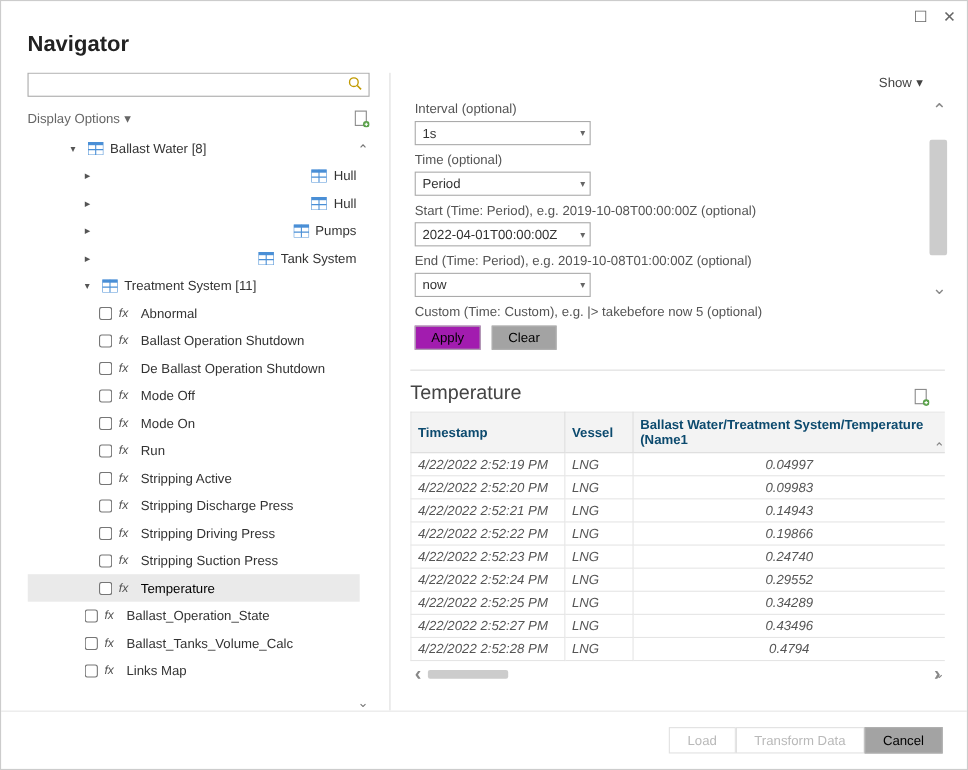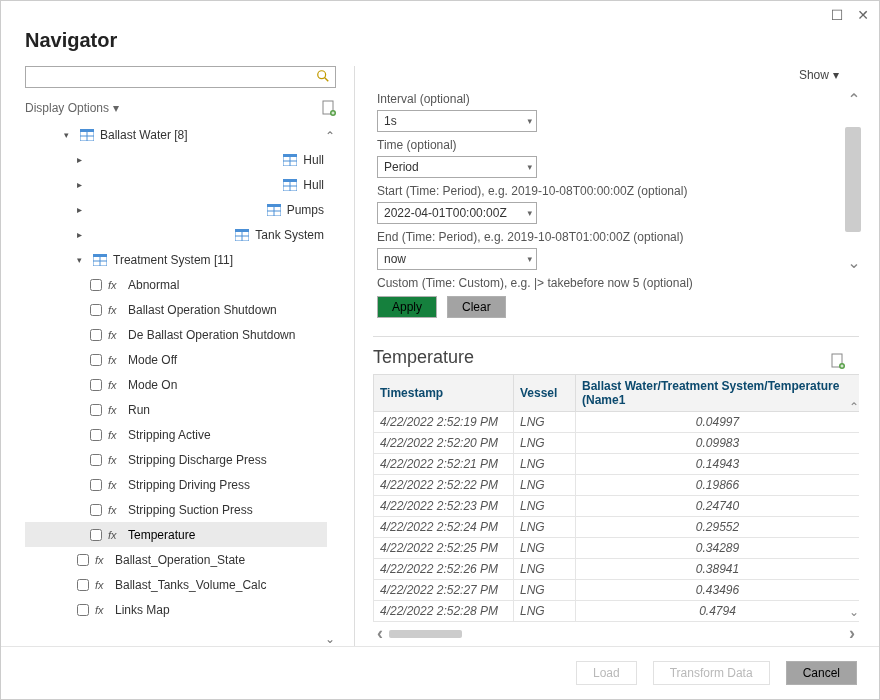--- a/index.html
+++ b/index.html
@@ -58,21 +58,21 @@
   .params-scroll .tr { width: 16px; height: 105px; background: #ccc; position: absolute; top: 40px; border-radius: 2px; }
   .params-scroll .au, .params-scroll .ad {
     position: absolute; width: 18px; text-align: center; color: #888; font-size: 16px;
   }
   .params-scroll .au { top: 3px; } .params-scroll .ad { bottom: 0; }
 
   .field-label { color: #555; font-size: 12px; margin: 4px 0 4px 0; }
   .combo { position: relative; width: 160px; height: 22px; border: 1px solid #aaa; display: flex; align-items: center; padding: 0 18px 0 6px; margin-bottom: 6px; background:#fff; }
   .combo .caret { position: absolute; right: 4px; color: #666; font-size: 9px; }
   .btn-row { display: flex; gap: 10px; margin: 6px 0 10px 0; }
-  .btn { border: 1px solid #b0b0b0; height: 22px; padding: 0 14px; background: #15803d; cursor: pointer; font-size: 12px; }
+  .btn { border: 1px solid #b0b0b0; height: 22px; padding: 0 14px; background: #a21caf; cursor: pointer; font-size: 12px; }
   .btn.plain { background: #a3a3a3; }
 
   .section-hr { border-top: 1px solid #ddd; margin: 8px 0 10px 0; }
   .pane-title-row { display: flex; justify-content: space-between; align-items: center; padding-right: 14px; }
   .pane-title { font-size: 18px; font-weight: 400; color: #444; margin-bottom: 6px; }
 
   .grid-wrap { position: relative; flex: 1; overflow: hidden; }
   .grid-wrap table { width: 100%; border-collapse: collapse; font-size: 12px; }
   .grid-wrap th {
     text-align: left; font-weight: 600; background: #f3f3f3; border: 1px solid #ddd;
@@ -86,21 +86,21 @@
 
   .h-scroll { display: flex; align-items: center; justify-content: space-between; padding: 1px 4px; }
   .h-scroll span { color: #888; font-size: 18px; font-weight: bold; }
   .h-scroll .track { flex:1; height:8px; margin:0 6px; position:relative; }
   .h-scroll .thumb { position:absolute; left:0; width:16%; height:8px; background:#ccc; border-radius:2px; }
 
   .v-scroll { position: absolute; right: -2px; top: 28px; width: 14px; height: calc(100% - 55px); }
   .v-scroll .au, .v-scroll .ad { position:absolute; width:14px; text-align:center; color:#888; font-size:12px; }
   .v-scroll .au { top:-2px; } .v-scroll .ad { bottom:0; }
 
-  .footer { display: flex; justify-content: flex-end; gap: 16px; padding: 14px 22px; }
+  .footer { display: flex; justify-content: flex-end; gap: 0; padding: 14px 22px; }
   .footer .btn { height: 24px; padding: 0 16px; }
   .footer .btn.disabled { color: #b9b9b9; background: #fff; border-color: #e1e1e1; cursor: default; }
 
   .tbl-ico-svg { display:inline-block; }
 </style>
 </head>
 <body>
 
 <div class="window">
 
@@ -388,25 +388,20 @@
                 <td class="ts">4/22/2022 2:52:24 PM</td>
                 <td class="vs">LNG</td>
                 <td class="val">0.29552</td>
               </tr>
               <tr>
                 <td class="ts">4/22/2022 2:52:25 PM</td>
                 <td class="vs">LNG</td>
                 <td class="val">0.34289</td>
               </tr>
               <tr>
-                <td class="ts">4/22/2022 2:52:26 PM</td>
-                <td class="vs">LNG</td>
-                <td class="val">0.38941</td>
-              </tr>
-              <tr>
                 <td class="ts">4/22/2022 2:52:27 PM</td>
                 <td class="vs">LNG</td>
                 <td class="val">0.43496</td>
               </tr>
               <tr>
                 <td class="ts">4/22/2022 2:52:28 PM</td>
                 <td class="vs">LNG</td>
                 <td class="val">0.4794</td>
               </tr>
             </tbody>

